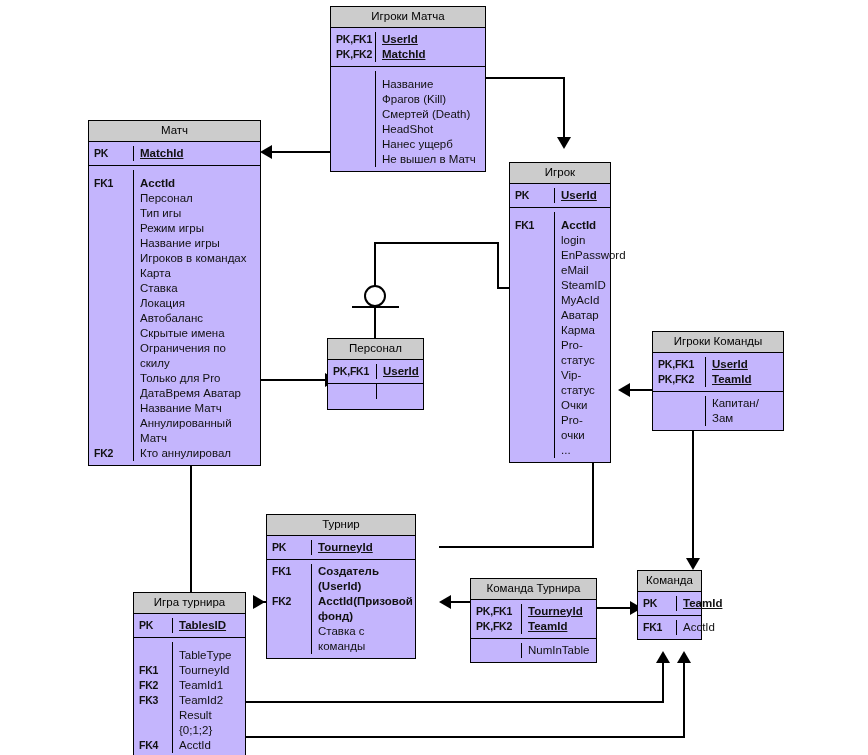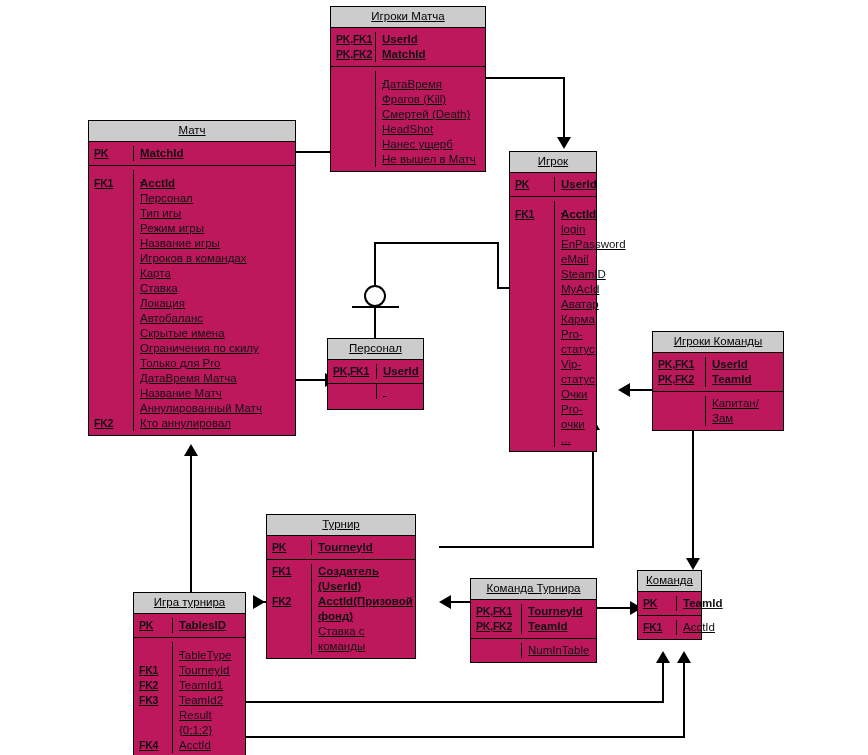--- a/index.html
+++ b/index.html
@@ -1,19 +1,19 @@
 <!DOCTYPE html>
 <html><head>
 <meta charset="utf-8">
 <style>
   html,body{margin:0;padding:0;background:#ffffff;}
   body{font-family:"Liberation Sans","DejaVu Sans",sans-serif;}
   #canvas{position:relative;width:868px;height:755px;background:#ffffff;overflow:hidden;}
 
-  .tbl{position:absolute;border:1.5px solid #000;background:#be185d;box-sizing:border-box;z-index:5;text-decoration:underline;}
+  .tbl{position:absolute;border:1.5px solid #000;background:#c4b5fd;box-sizing:border-box;z-index:5;}
   .tbl .hdr{background:#cccccc;border-bottom:1.5px solid #000;text-align:center;font-size:11.5px;
             color:#000;padding:3px 0 4px;line-height:13px;box-sizing:border-box;}
   .sect{border-bottom:1.5px solid #000;box-sizing:border-box;}
   .sect:last-child{border-bottom:none;}
   .row{display:flex;align-items:flex-start;line-height:15px;font-size:11.5px;color:#111;}
   .key{width:44px;min-width:44px;padding-left:5px;box-sizing:border-box;font-weight:bold;font-size:10.5px;
        letter-spacing:-.2px;}
   .fld{flex:1;padding-left:6px;padding-right:4px;box-sizing:border-box;border-left:1.5px solid #000;
        margin-left:0;}
   .sect .row .fld{border-left:1.5px solid #000;}
@@ -101,21 +101,21 @@
     </div>
     <div class="sect pad-t pad-b">
       <div class="spacer">
           <div class="row">
             <div class="key"></div>
             <div class="fld">&nbsp;</div>
           </div>
         </div>
       <div class="row">
         <div class="key"></div>
-        <div class="fld"><span>ДатаВремя</span></div>
+        <div class="fld"><span>Название</span></div>
       </div>
       <div class="row">
         <div class="key"></div>
         <div class="fld"><span>Фрагов (Kill)</span></div>
       </div>
       <div class="row">
         <div class="key"></div>
         <div class="fld"><span>Смертей (Death)</span></div>
       </div>
       <div class="row">
@@ -126,21 +126,21 @@
         <div class="key"></div>
         <div class="fld"><span>Нанес ущерб</span></div>
       </div>
       <div class="row">
         <div class="key"></div>
         <div class="fld"><span>Не вышел в Матч</span></div>
       </div>
     </div>
   </div>
 
-  <div class="tbl" style="left:88px;top:120px;width:208px;">
+  <div class="tbl" style="left:88px;top:120px;width:173px;">
     <div class="hdr">Матч</div>
     <div class="sect pad-t pad-b">
       <div class="row pk">
         <div class="key">PK</div>
         <div class="fld"><span>MatchId</span></div>
       </div>
     </div>
     <div class="sect pad-t pad-b">
       <div class="spacer">
           <div class="row">
@@ -195,38 +195,38 @@
       <div class="row">
           <div class="key"></div>
           <div class="fld"><span>Ограничения по скилу</span></div>
         </div>
       <div class="row">
           <div class="key"></div>
           <div class="fld"><span>Только для Pro</span></div>
         </div>
       <div class="row">
           <div class="key"></div>
-          <div class="fld"><span>ДатаВремя Матча</span></div>
+          <div class="fld"><span>ДатаВремя Аватар</span></div>
         </div>
       <div class="row">
           <div class="key"></div>
           <div class="fld"><span>Название Матч</span></div>
         </div>
       <div class="row">
           <div class="key"></div>
           <div class="fld"><span>Аннулированный Матч</span></div>
         </div>
       <div class="row">
           <div class="key">FK2</div>
           <div class="fld"><span>Кто аннулировал</span></div>
         </div>
     </div>
   </div>
 
-  <div class="tbl" style="left:509px;top:151px;width:88px;">
+  <div class="tbl" style="left:509px;top:162px;width:102px;">
     <div class="hdr">Игрок</div>
     <div class="sect pad-t pad-b">
       <div class="row pk">
         <div class="key">PK</div>
         <div class="fld"><span>UserId</span></div>
       </div>
     </div>
     <div class="sect pad-t pad-b">
       <div class="spacer">
           <div class="row">

